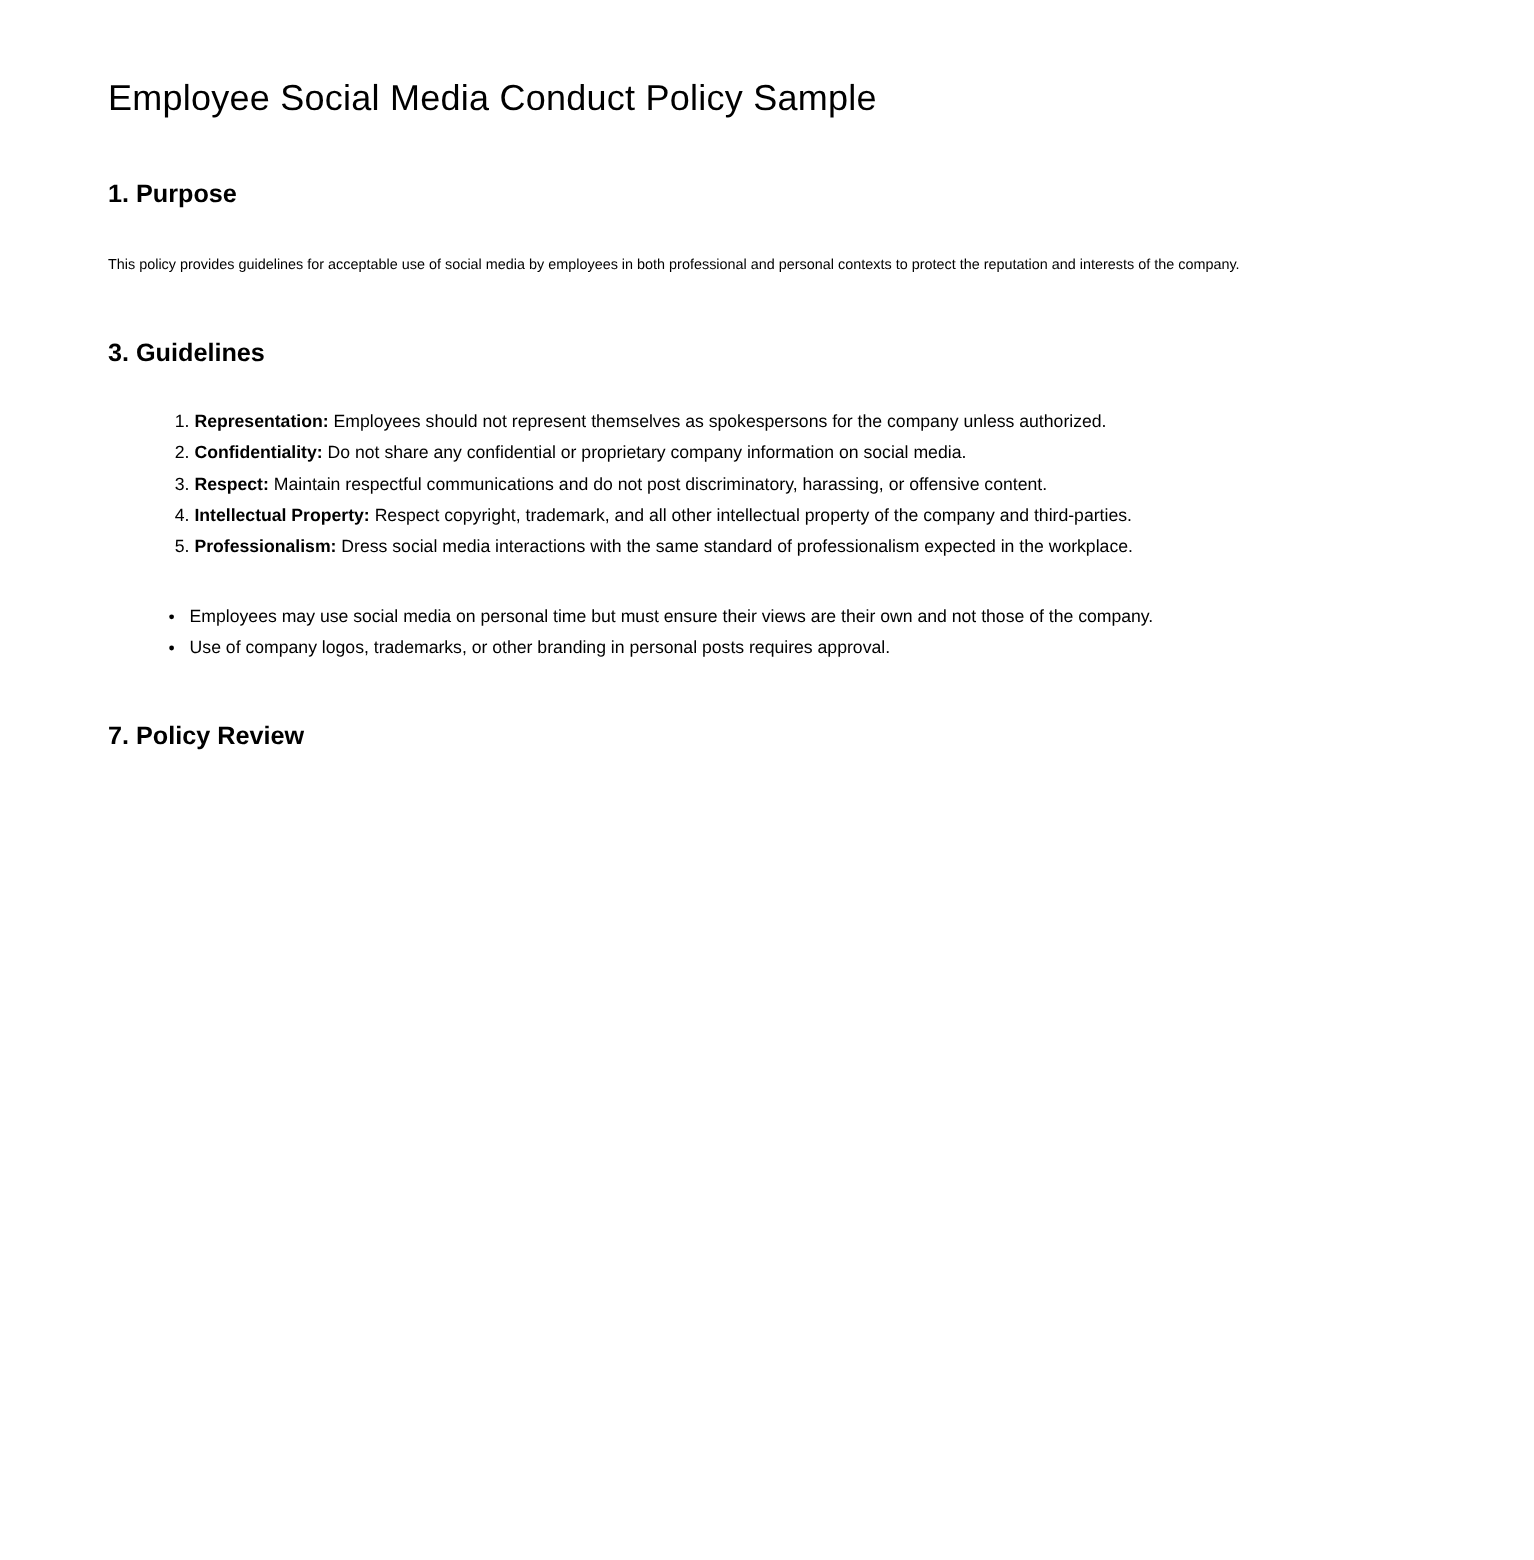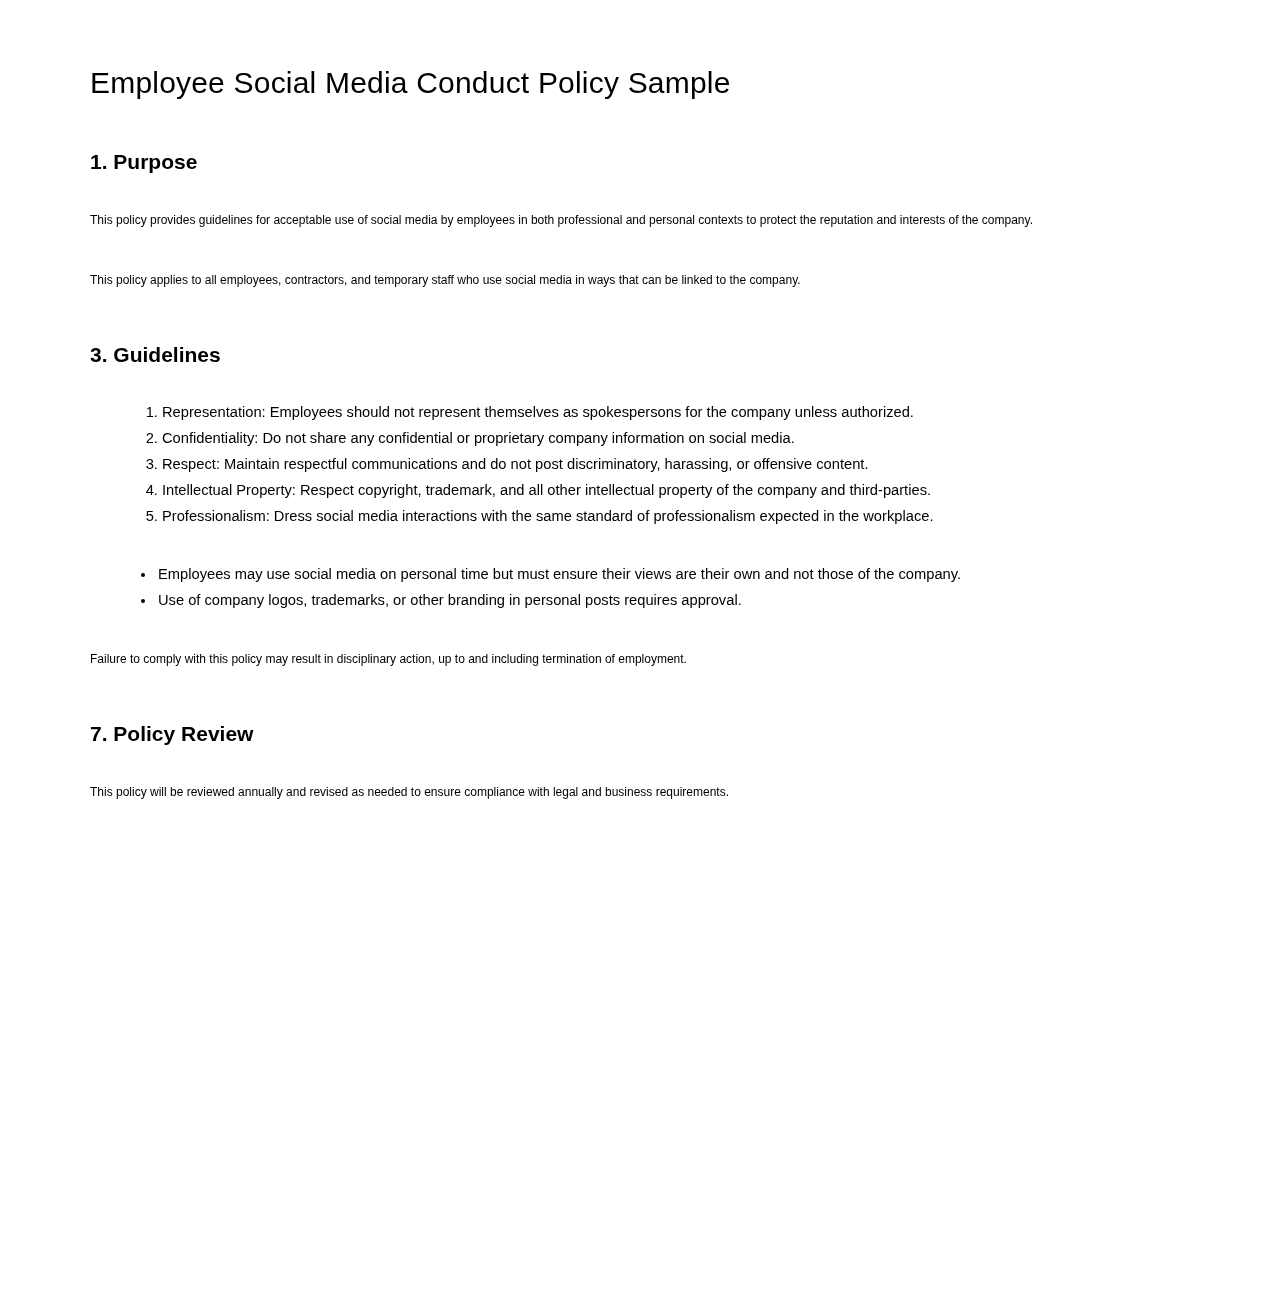--- a/index.html
+++ b/index.html
@@ -41,36 +41,35 @@
     margin: 32px 0 0 0;
     padding: 0 0 0 72px;
     font-size: 14.7px;
     line-height: 26px;
   }
   ol.doc-list { list-style: decimal; }
   ul.doc-list { list-style: disc; }
   ul.doc-list { padding-left: 66px; }
   ul.doc-list li { padding-left: 2px; }
   .doc-list li { margin: 0; }
-  .doc-list strong { font-weight: 400; }
+  .doc-list strong { font-weight: 700; }
 </style>
 </head>
 <body>
 
 <div class="doc">
 
   <h1 class="doc-title"><span>Employee Social Media Conduct Policy Sample</span></h1>
 
   <div>
     <h2 class="section-heading">1. Purpose</h2>
     <p class="section-paragraph">This policy provides guidelines for acceptable use of social media by employees in both professional and personal contexts to protect the reputation and interests of the company.</p>
   </div>
 
   <div>
-    <p class="section-paragraph">This policy applies to all employees, contractors, and temporary staff who use social media in ways that can be linked to the company.</p>
   </div>
 
   <div>
     <h2 class="section-heading">3. Guidelines</h2>
     <ol class="doc-list">
       <li>
         <strong>Representation:</strong>
         <span>Employees should not represent themselves as spokespersons for the company unless authorized.</span>
       </li>
       <li>
@@ -97,21 +96,19 @@
       <li>
         <span>Employees may use social media on personal time but must ensure their views are their own and not those of the company.</span>
       </li>
       <li>
         <span>Use of company logos, trademarks, or other branding in personal posts requires approval.</span>
       </li>
     </ul>
   </div>
 
   <div>
-    <p class="section-paragraph">Failure to comply with this policy may result in disciplinary action, up to and including termination of employment.</p>
   </div>
 
   <div>
     <h2 class="section-heading">7. Policy Review</h2>
-    <p class="section-paragraph">This policy will be reviewed annually and revised as needed to ensure compliance with legal and business requirements.</p>
   </div>
 
 </div>
 
 </body></html>

